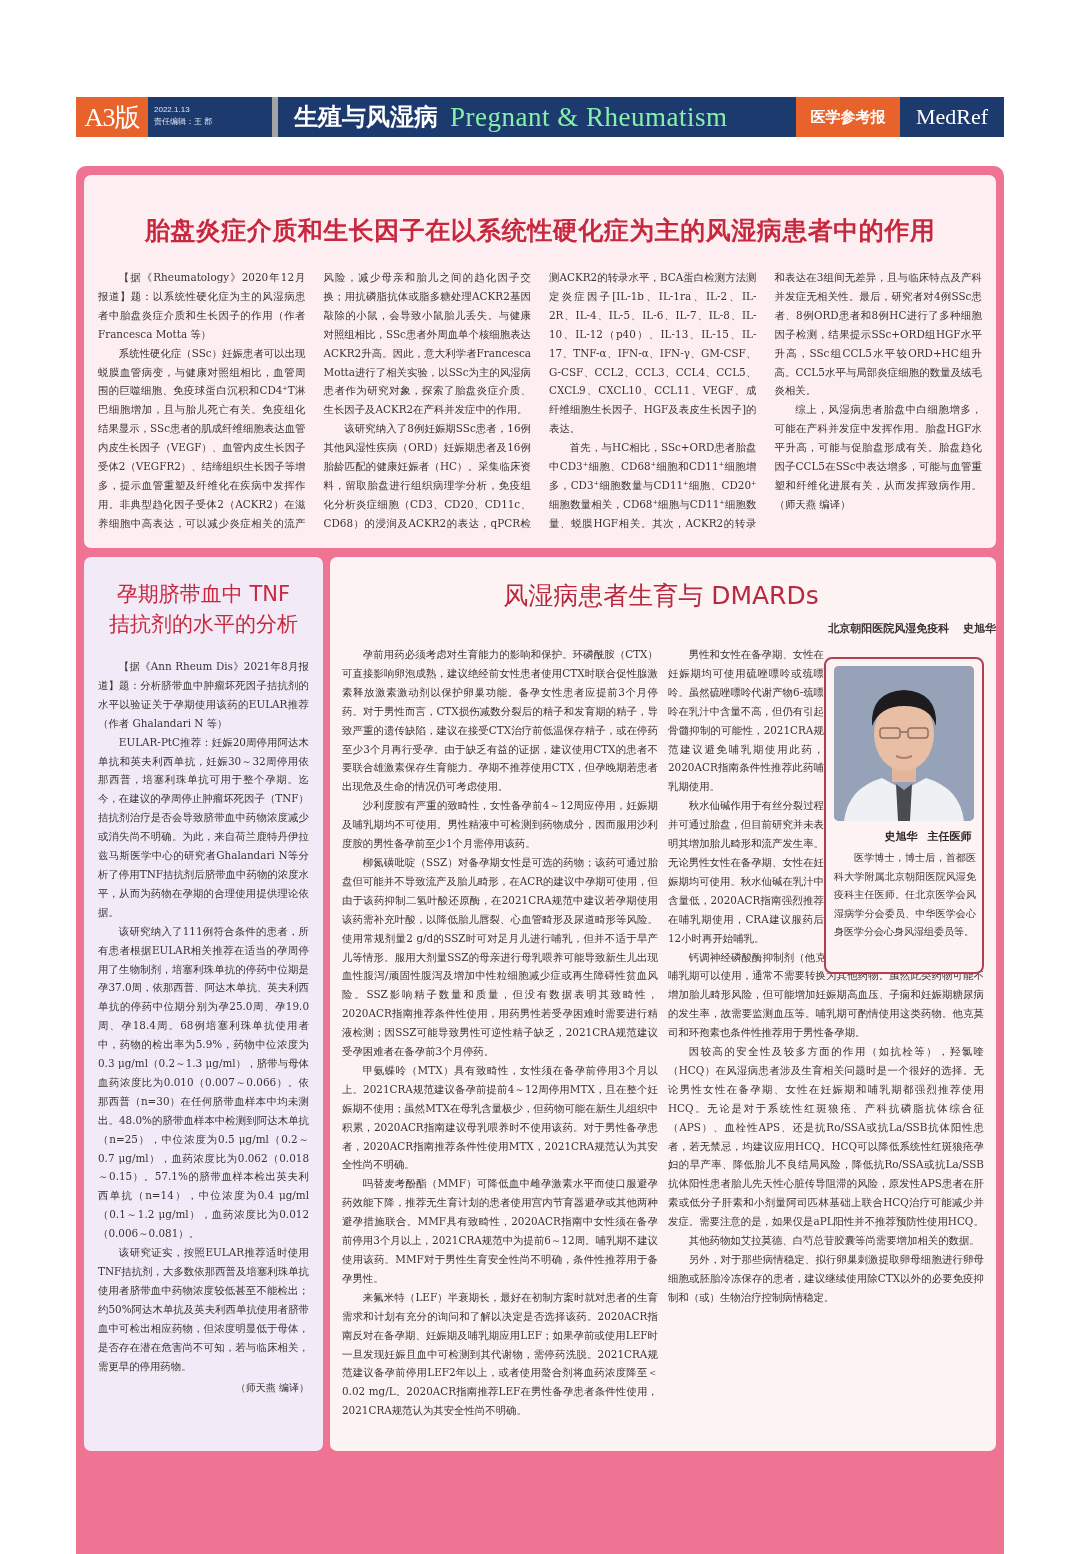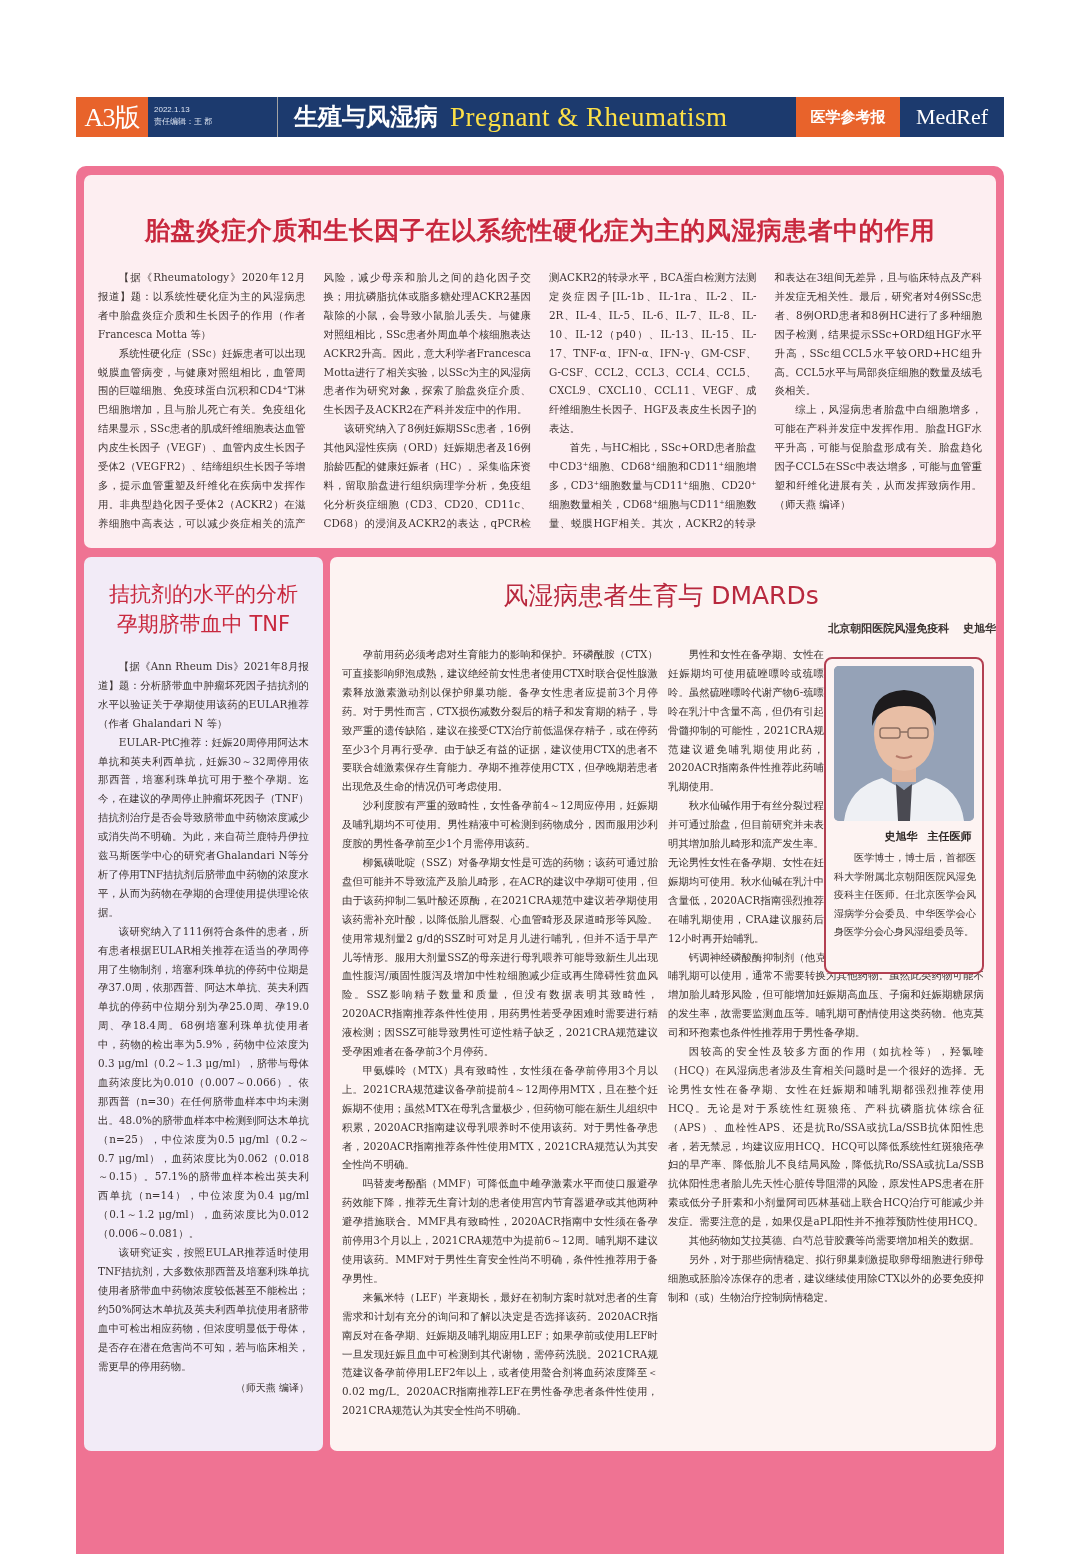--- a/index.html
+++ b/index.html
@@ -2,24 +2,24 @@
 <html><head>
 <meta charset="utf-8">
 <style>
   * { box-sizing: border-box; margin: 0; padding: 0; }
   html, body { width: 1080px; height: 1554px; background: #ffffff; overflow: hidden; }
   body { font-family: "DejaVu Serif", "Liberation Serif", serif; color: #3a3230; position: relative; }
 
   
   .masthead { position: absolute; left: 76px; top: 97px; width: 928px; height: 40px; display: flex; }
   .mh-page { width: 72px; background: #e8632b; color: #fff; font-family: "Liberation Serif", serif; font-size: 26px; display: flex; align-items: center; justify-content: center; letter-spacing: -1px; }
-  .mh-meta { width: 130px; background: #1c3a6e; color: #dfe6f3; font-family: "Liberation Sans", sans-serif; font-size: 8px; line-height: 12px; padding: 7px 0 0 6px; border-right: 1px solid #a3a3a3; }
+  .mh-meta { width: 130px; background: #1c3a6e; color: #dfe6f3; font-family: "Liberation Sans", sans-serif; font-size: 8px; line-height: 12px; padding: 7px 0 0 6px; border-right: 6px solid #a3a3a3; }
   .mh-title { flex: 1; background: #1c3a6e; display: flex; align-items: center; padding-left: 16px; gap: 12px; }
   .mh-title .zh { color: #ffffff; font-family: "DejaVu Serif", serif; font-weight: bold; font-size: 24px; }
-  .mh-title .en { color: #fde047; font-family: "Liberation Serif", serif; font-size: 27px; letter-spacing: 0.5px; }
+  .mh-title .en { color: #86efac; font-family: "Liberation Serif", serif; font-size: 27px; letter-spacing: 0.5px; }
   .mh-brand { width: 104px; background: #e8632b; color: #fff; font-weight: bold; font-size: 15px; display: flex; align-items: center; justify-content: center; }
   .mh-ref { width: 104px; background: #1c3a6e; color: #fff; font-family: "Liberation Serif", serif; font-size: 22px; display: flex; align-items: center; justify-content: center; }
 
   
   .frame { position: absolute; left: 76px; top: 166px; width: 928px; height: 1498px; background: #ef7393; border-radius: 10px; }
   .top-panel { position: absolute; left: 8px; top: 9px; width: 912px; height: 373px; background: #fdeef1; border-radius: 7px; }
   .left-panel { position: absolute; left: 8px; top: 391px; width: 239px; height: 894px; background: #f2ebf7; border-radius: 7px; }
   .right-panel { position: absolute; left: 254px; top: 391px; width: 666px; height: 894px; background: #fdf3f2; border-radius: 7px; }
 
   .headline { position: absolute; left: 0; right: 0; top: 39px; text-align: center; color: #c8283e; font-family: "DejaVu Sans", sans-serif; font-weight: bold; font-size: 25px; letter-spacing: 0.5px; }
@@ -68,22 +68,22 @@
       <p>【据《Rheumatology》2020年12月报道】题：以系统性硬化症为主的风湿病患者中胎盘炎症介质和生长因子的作用（作者 Francesca Motta 等）</p>
       <p>系统性硬化症（SSc）妊娠患者可以出现蜕膜血管病变，与健康对照组相比，血管周围的巨噬细胞、免疫球蛋白沉积和CD4⁺T淋巴细胞增加，且与胎儿死亡有关。免疫组化结果显示，SSc患者的肌成纤维细胞表达血管内皮生长因子（VEGF）、血管内皮生长因子受体2（VEGFR2）、结缔组织生长因子等增多，提示血管重塑及纤维化在疾病中发挥作用。非典型趋化因子受体2（ACKR2）在滋养细胞中高表达，可以减少炎症相关的流产风险，减少母亲和胎儿之间的趋化因子交换；用抗磷脂抗体或脂多糖处理ACKR2基因敲除的小鼠，会导致小鼠胎儿丢失。与健康对照组相比，SSc患者外周血单个核细胞表达ACKR2升高。因此，意大利学者Francesca Motta进行了相关实验，以SSc为主的风湿病患者作为研究对象，探索了胎盘炎症介质、生长因子及ACKR2在产科并发症中的作用。</p>
       <p>该研究纳入了8例妊娠期SSc患者，16例其他风湿性疾病（ORD）妊娠期患者及16例胎龄匹配的健康妊娠者（HC）。采集临床资料，留取胎盘进行组织病理学分析，免疫组化分析炎症细胞（CD3、CD20、CD11c、CD68）的浸润及ACKR2的表达，qPCR检测ACKR2的转录水平，BCA蛋白检测方法测定炎症因子[IL-1b、IL-1ra、IL-2、IL-2R、IL-4、IL-5、IL-6、IL-7、IL-8、IL-10、IL-12（p40）、IL-13、IL-15、IL-17、TNF-α、IFN-α、IFN-γ、GM-CSF、G-CSF、CCL2、CCL3、CCL4、CCL5、CXCL9、CXCL10、CCL11、VEGF、成纤维细胞生长因子、HGF及表皮生长因子]的表达。</p>
       <p>首先，与HC相比，SSc+ORD患者胎盘中CD3⁺细胞、CD68⁺细胞和CD11⁺细胞增多，CD3⁺细胞数量与CD11⁺细胞、CD20⁺细胞数量相关，CD68⁺细胞与CD11⁺细胞数量、蜕膜HGF相关。其次，ACKR2的转录和表达在3组间无差异，且与临床特点及产科并发症无相关性。最后，研究者对4例SSc患者、8例ORD患者和8例HC进行了多种细胞因子检测，结果提示SSc+ORD组HGF水平升高，SSc组CCL5水平较ORD+HC组升高。CCL5水平与局部炎症细胞的数量及绒毛炎相关。</p>
       <p>综上，风湿病患者胎盘中白细胞增多，可能在产科并发症中发挥作用。胎盘HGF水平升高，可能与促胎盘形成有关。胎盘趋化因子CCL5在SSc中表达增多，可能与血管重塑和纤维化进展有关，从而发挥致病作用。（师天燕 编译）</p>
     </div>
   </div>
 
   <div class="left-panel">
     <div class="side-title">
+      <div>孕期脐带血中 TNF</div>
       <div>拮抗剂的水平的分析</div>
-      <div>孕期脐带血中 TNF</div>
     </div>
     <div class="side-body txt">
       <p>【据《Ann Rheum Dis》2021年8月报道】题：分析脐带血中肿瘤坏死因子拮抗剂的水平以验证关于孕期使用该药的EULAR推荐（作者 Ghalandari N 等）</p>
       <p>EULAR-PtC推荐：妊娠20周停用阿达木单抗和英夫利西单抗，妊娠30～32周停用依那西普，培塞利珠单抗可用于整个孕期。迄今，在建议的孕周停止肿瘤坏死因子（TNF）拮抗剂治疗是否会导致脐带血中药物浓度减少或消失尚不明确。为此，来自荷兰鹿特丹伊拉兹马斯医学中心的研究者Ghalandari N等分析了停用TNF拮抗剂后脐带血中药物的浓度水平，从而为药物在孕期的合理使用提供理论依据。</p>
       <p>该研究纳入了111例符合条件的患者，所有患者根据EULAR相关推荐在适当的孕周停用了生物制剂，培塞利珠单抗的停药中位期是孕37.0周，依那西普、阿达木单抗、英夫利西单抗的停药中位期分别为孕25.0周、孕19.0周、孕18.4周。68例培塞利珠单抗使用者中，药物的检出率为5.9%，药物中位浓度为0.3 μg/ml（0.2～1.3 μg/ml），脐带与母体血药浓度比为0.010（0.007～0.066）。依那西普（n=30）在任何脐带血样本中均未测出。48.0%的脐带血样本中检测到阿达木单抗（n=25），中位浓度为0.5 μg/ml（0.2～0.7 μg/ml），血药浓度比为0.062（0.018～0.15）。57.1%的脐带血样本检出英夫利西单抗（n=14），中位浓度为0.4 μg/ml（0.1～1.2 μg/ml），血药浓度比为0.012（0.006～0.081）。</p>
       <p>该研究证实，按照EULAR推荐适时使用TNF拮抗剂，大多数依那西普及培塞利珠单抗使用者脐带血中药物浓度较低甚至不能检出；约50%阿达木单抗及英夫利西单抗使用者脐带血中可检出相应药物，但浓度明显低于母体，是否存在潜在危害尚不可知，若与临床相关，需更早的停用药物。</p>
       <div class="credit">（师天燕 编译）</div>
     </div>
   </div>
 

